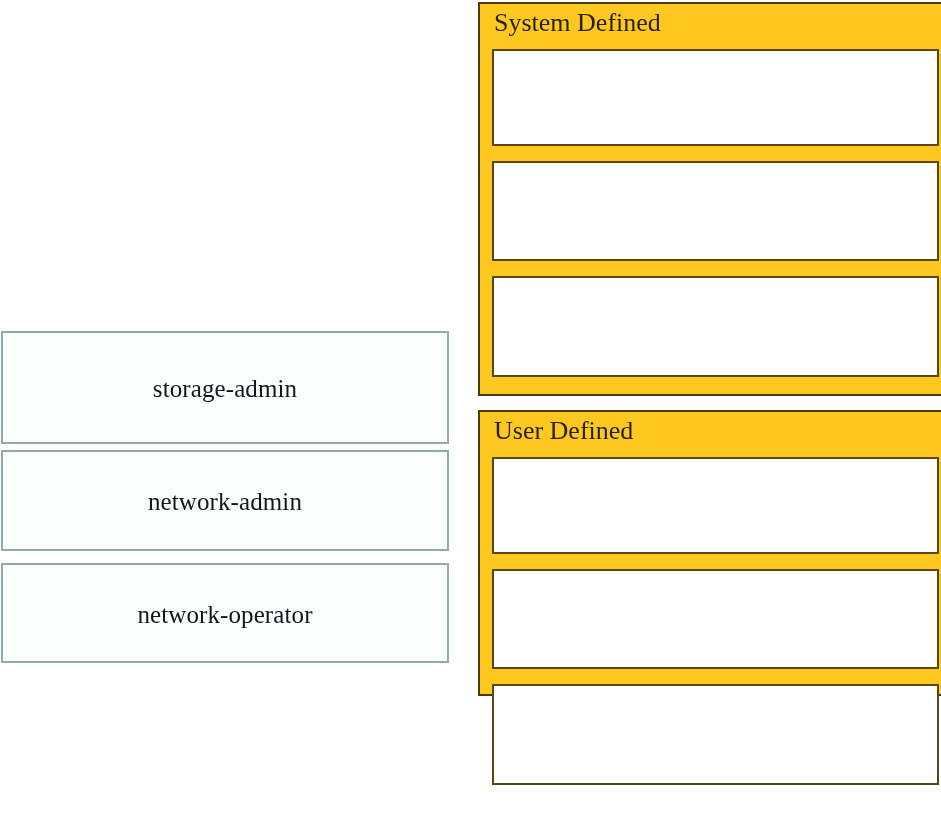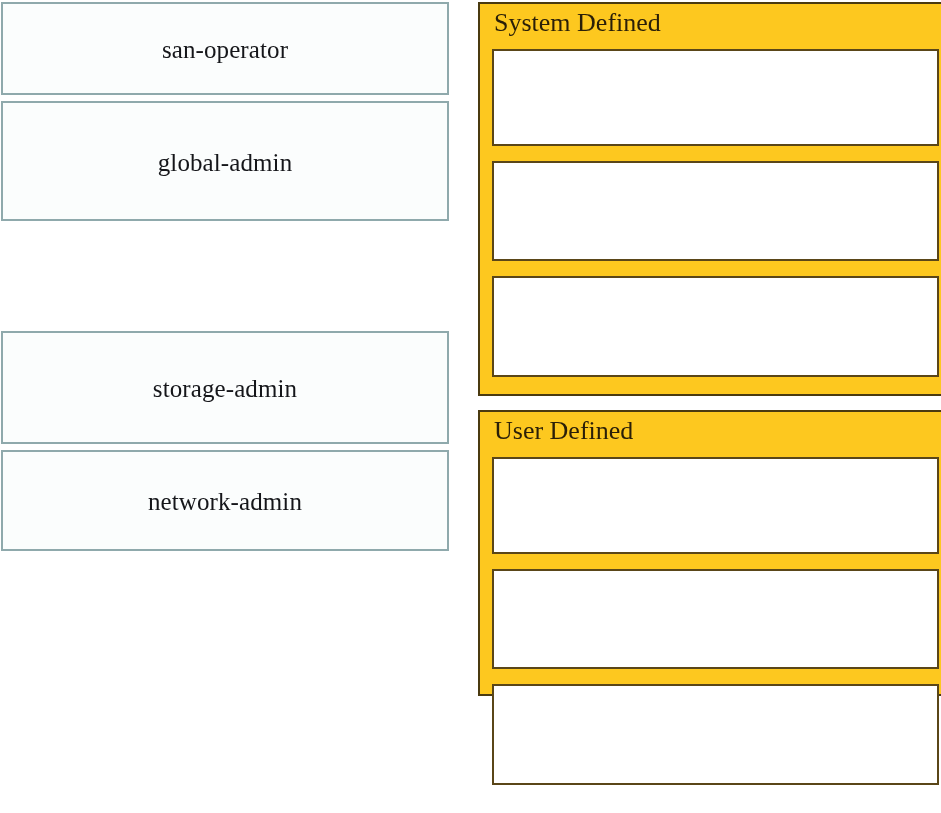--- a/index.html
+++ b/index.html
@@ -85,37 +85,34 @@
   #panel-user { top: 410px; height: 286px; }
   #panel-user .panel-slot.s0 { position:absolute; left:12px; top:45px;  width:447px; height:97px; }
   #panel-user .panel-slot.s1 { position:absolute; left:12px; top:157px; width:447px; height:100px; }
   #panel-user .panel-slot.s2 { position:absolute; left:12px; top:272px; width:447px; height:101px; }
 </style>
 </head>
 <body>
 
 <div id="left-column">
 
-  <div class="role-box" style="top:2px;height:93px;">
-    <span class="role-box-label">san-operator</span>
-  </div>
 
-  <div class="role-box" style="top:101px;height:120px;">
-    <span class="role-box-label">global-admin</span>
-  </div>
 
 
   <div class="role-box" style="top:450px;height:101px;">
     <span class="role-box-label">network-admin</span>
   </div>
 
   <div class="role-box" style="top:331px;height:113px;">
     <span class="role-box-label">storage-admin</span>
   </div>
 
+  <div class="role-box" style="top:563px;height:100px;">
+    <span class="role-box-label">network-operator</span>
+  </div>
 
 </div>
 
 <div id="right-column">
 
   <div class="defined-panel" id="panel-system">
     <div class="panel-title">System Defined</div>
     <div class="panel-slot s0"></div>
     <div class="panel-slot s1"></div>
     <div class="panel-slot s2"></div>

